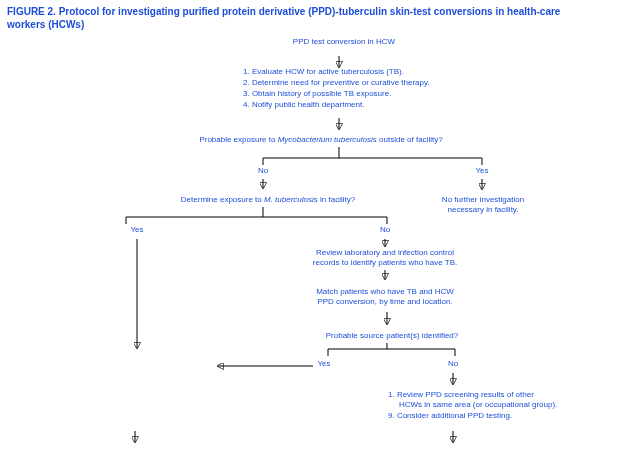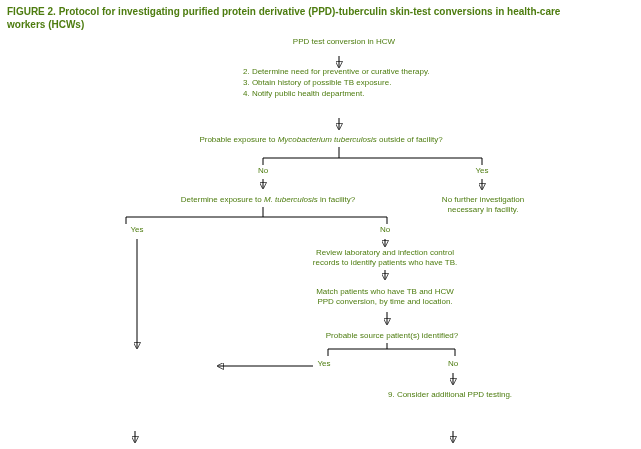--- a/index.html
+++ b/index.html
@@ -1,18 +1,18 @@
 <!DOCTYPE html>
 <html><head>
 <meta charset="utf-8">
 <style>
   html,body { margin:0; padding:0; background:#fff; }
   .stage {
     position:relative; width:641px; height:449px; background:#ffffff;
-    font-family:"Liberation Sans", sans-serif; color:#4d7c0f; overflow:hidden;border-radius:10px;
+    font-family:"Liberation Sans", sans-serif; color:#1d4ed8; overflow:hidden;border-radius:10px;
   }
   .title {
     position:absolute; left:7px; top:5px; width:632px;
     font-weight:bold; font-size:10px; line-height:13px; white-space:pre-line;
     letter-spacing:0;
   }
   .t { position:absolute; font-size:8px; line-height:10px; }
   .cx  { transform:translateX(-50%); text-align:center; white-space:nowrap; }
   .cxm { transform:translateX(-50%); text-align:center; white-space:pre-line; }
   .em { font-style:italic; }
@@ -48,20 +48,21 @@
     <path d="M135,431 L135,442" marker-end="url(#ah)"></path>
     <path d="M453,431 L453,442" marker-end="url(#ah)"></path>
   </svg>
 
   <div class="title">FIGURE 2. Protocol for investigating purified protein derivative (PPD)-tuberculin skin-test conversions in health-care
 workers (HCWs)</div>
 
   <div class="t cx" style="left:336px; top:37px;padding-left:16px;">PPD test conversion in HCW</div>
 
   <div class="olist" style="left:243px; top:67px; width:230px;">
+    <div class="item">1. Evaluate HCW for active tuberculosis (TB).</div>
     <div class="item">2. Determine need for preventive or curative therapy.</div>
     <div class="item">3. Obtain history of possible TB exposure.</div>
     <div class="item">4. Notify public health department.</div>
   </div>
 
   <div class="t cx" style="left:321px; top:135px;">
     <span>Probable exposure to </span><span class="em">Mycobacterium tuberculosis</span><span> outside of facility?</span>
   </div>
 
   <div class="t cx" style="left:263px; top:166px;">No</div>
@@ -83,16 +84,18 @@
   <div class="t cx" style="left:392px; top:331px;">Probable source patient(s) identified?</div>
 
   <div class="t cxm" style="left:385px; top:287px;">Match patients who have TB and HCW
 PPD conversion, by time and location.</div>
 
   <div class="t cx" style="left:324px; top:359px;">Yes</div>
   <div class="t cx" style="left:453px; top:359px;">No</div>
 
 
   <div class="olist" style="left:388px; top:390px; width:235px;">
+    <div class="item">1. Review PPD screening results of other
+HCWs in same area (or occupational group).</div>
     <div class="item">9. Consider additional PPD testing.</div>
   </div>
 
 </div>
 
 </body></html>

